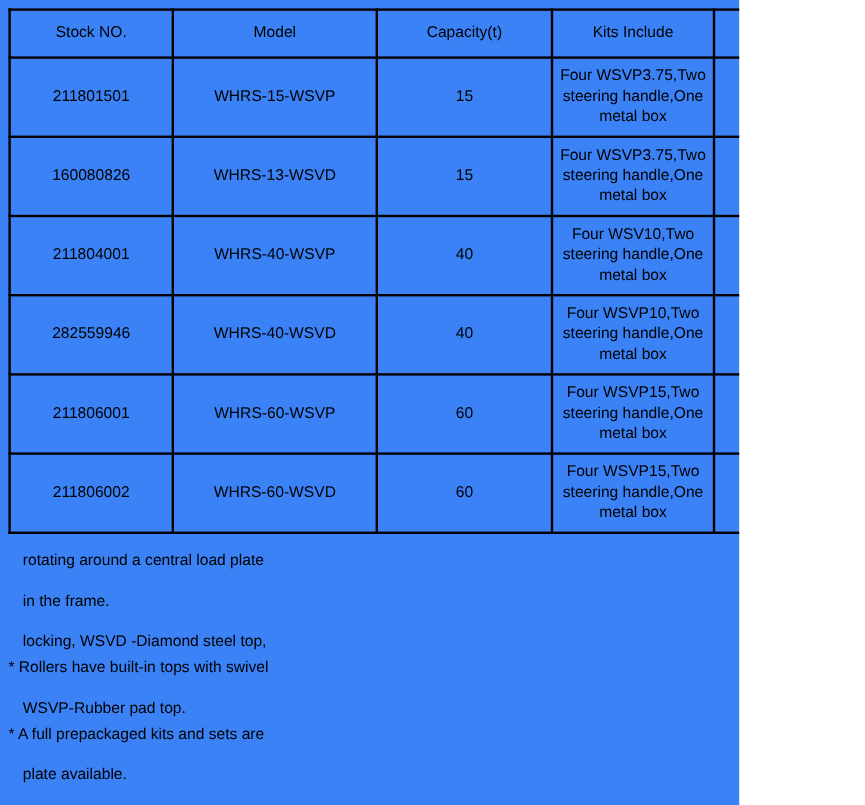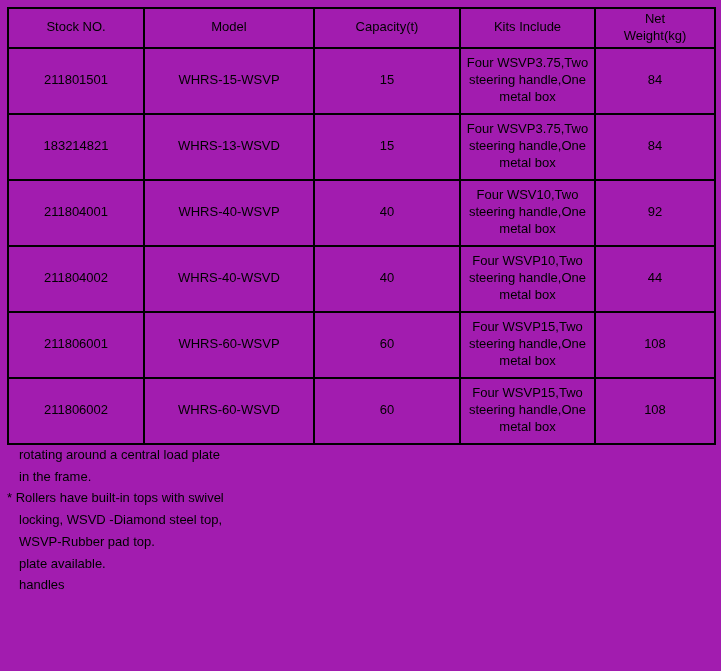--- a/index.html
+++ b/index.html
@@ -4,23 +4,23 @@
 <style>
   html, body {
     margin: 0;
     padding: 0;
     background: #ffffff;
     font-family: "Liberation Sans", sans-serif;
     color: #000000;
   }
   .sheet {
     position: relative;
-    width: 721px;
+    width: 616px;
     height: 671px;
-    background: #a21caf;
+    background: #3b82f6;
     overflow: hidden;
   }
   table.spec {
     position: absolute;
     left: 7px;
     top: 7px;
     width: 707px;
     border-collapse: collapse;
     table-layout: fixed;
   }
@@ -39,21 +39,21 @@
   table.spec tbody tr { height: 66px; }
 
   .footnotes {
     position: absolute;
     left: 7px;
     top: 444px;
     font-size: 13px;
     line-height: 21.7px;
   }
   .fn-line { white-space: pre; }
-  .fn-line.cont { margin-left: 12px; }
+  .fn-line.cont { margin-left: 12px; margin-top: 12px; }
 </style>
 </head>
 <body>
 
 <div class="sheet">
 
   <table class="spec">
     <colgroup>
       <col style="width:136px">
       <col style="width:170px">
@@ -72,35 +72,35 @@
     </thead>
     <tbody>
       <tr>
         <td>211801501</td>
         <td>WHRS-15-WSVP</td>
         <td>15</td>
         <td>Four WSVP3.75,Two steering handle,One metal box</td>
         <td>84</td>
       </tr>
       <tr>
-        <td>183214821</td>
+        <td>160080826</td>
         <td>WHRS-13-WSVD</td>
         <td>15</td>
         <td>Four WSVP3.75,Two steering handle,One metal box</td>
         <td>84</td>
       </tr>
       <tr>
         <td>211804001</td>
         <td>WHRS-40-WSVP</td>
         <td>40</td>
         <td>Four WSV10,Two steering handle,One metal box</td>
         <td>92</td>
       </tr>
       <tr>
-        <td>211804002</td>
+        <td>282559946</td>
         <td>WHRS-40-WSVD</td>
         <td>40</td>
         <td>Four WSVP10,Two steering handle,One metal box</td>
         <td>44</td>
       </tr>
       <tr>
         <td>211806001</td>
         <td>WHRS-60-WSVP</td>
         <td>60</td>
         <td>Four WSVP15,Two steering handle,One metal box</td>
@@ -112,20 +112,21 @@
         <td>60</td>
         <td>Four WSVP15,Two steering handle,One metal box</td>
         <td>108</td>
       </tr>
     </tbody>
   </table>
 
   <div class="footnotes">
     <div class="fn-line cont">rotating around a central load plate</div>
     <div class="fn-line cont">in the frame.</div>
+    <div class="fn-line cont">locking, WSVD -Diamond steel top,</div>
     <div class="fn-line">* Rollers have built-in tops with swivel</div>
-    <div class="fn-line cont">locking, WSVD -Diamond steel top,</div>
     <div class="fn-line cont">WSVP-Rubber pad top.</div>
+    <div class="fn-line">* A full prepackaged kits and sets are</div>
     <div class="fn-line cont">plate available.</div>
     <div class="fn-line cont">handles</div>
   </div>
 
 </div>
 
 </body></html>

